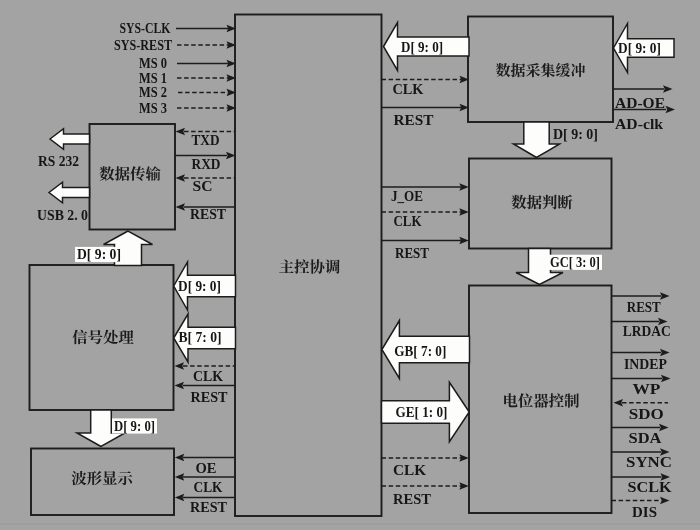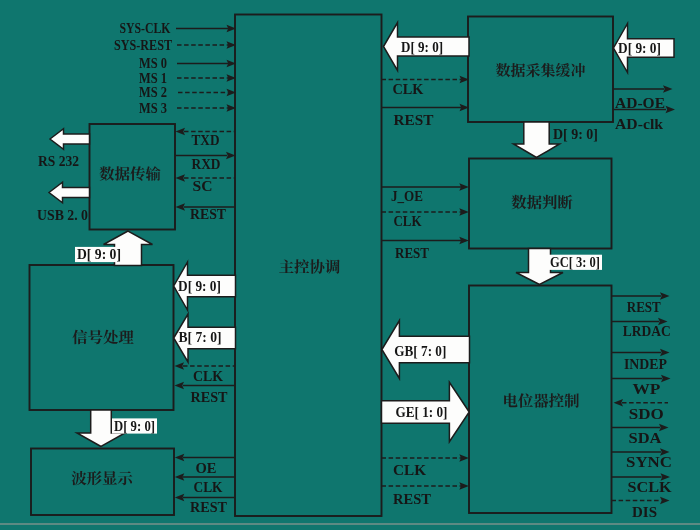--- a/index.html
+++ b/index.html
@@ -1,14 +1,14 @@
 <!DOCTYPE html>
 <html><head><meta charset="utf-8"><style>
 html,body{margin:0;padding:0;}
-#page{width:700px;height:530px;background:#0f766e;position:relative;overflow:hidden;}
+#page{width:700px;height:530px;background:#a3a3a3;position:relative;overflow:hidden;}
 text{font-family:"Liberation Serif",serif;font-weight:bold;fill:#161616;}
 </style></head><body>
 
 <div id="page">
 <svg width="700" height="530" viewBox="0 0 700 530">
 <defs>
         <path id="g4e3b" d="M333 843 326 836C388 789 457 711 485 639C615 571 685 823 333 843ZM31 -13 40 -41H940C955 -41 966 -36 969 -26C919 17 839 77 839 77L767 -13H561V289H860C875 289 886 294 888 305C842 345 765 403 765 403L697 317H561V573H899C913 573 925 578 928 589C880 631 800 690 800 690L731 602H98L106 573H433V317H141L149 289H433V-13Z"></path>
 <path id="g4f20" d="M819 749 761 671H642L673 795C699 793 710 805 714 816L561 851C554 808 540 743 522 671H329L337 642H515C501 587 486 530 470 476H272L280 448H462C448 400 434 356 422 321C407 313 394 305 384 297L496 227L540 279H739C720 229 691 164 664 111C601 135 517 153 407 157L400 146C518 100 672 2 741 -85C834 -108 859 15 700 95C765 142 836 204 880 251C902 253 913 255 922 264L807 374L737 308H542L582 448H953C968 448 979 453 982 464C939 503 868 560 868 560L805 476H590L635 642H900C914 642 925 647 927 658C887 695 819 749 819 749ZM288 549 241 566C279 630 312 700 341 778C365 778 376 786 381 798L211 848C174 655 96 454 20 327L31 319C69 349 105 384 138 422V-90H160C207 -90 255 -65 257 -55V530C276 534 284 540 288 549Z"></path>
 <path id="g4f4d" d="M507 847 499 842C536 790 573 714 578 646C689 554 802 778 507 847ZM391 522 379 516C443 381 456 198 456 88C534 -42 710 214 391 522ZM837 693 771 608H310L318 579H928C942 579 953 584 956 595C912 635 837 693 837 693ZM298 552 248 570C287 632 321 702 351 778C374 777 387 786 391 798L223 850C181 654 96 454 12 329L24 321C68 354 110 393 149 437V-89H171C217 -89 265 -64 267 -54V533C286 537 295 543 298 552ZM852 93 783 2H653C739 153 814 345 855 475C879 476 890 485 893 499L726 539C709 384 673 163 635 2H285L293 -26H947C962 -26 972 -21 975 -10C929 32 852 93 852 93Z"></path>
 <path id="g4fe1" d="M531 856 523 850C561 811 599 747 606 688C716 611 815 828 531 856ZM814 456 758 379H382L390 350H890C904 350 914 355 917 366C879 403 814 456 814 456ZM816 599 759 522H376L384 494H891C905 494 916 499 918 510C880 546 816 599 816 599ZM870 746 808 662H313L321 633H955C968 633 979 638 982 649C941 688 870 745 870 746ZM295 556 248 573C283 637 314 707 341 783C365 783 377 792 381 804L215 852C177 654 98 448 21 317L33 309C74 343 112 382 148 425V-89H170C215 -89 262 -64 264 -55V536C283 540 292 546 295 556ZM506 -52V-4H768V-76H788C828 -76 885 -52 886 -44V201C906 205 920 214 926 222L813 308L758 249H512L390 297V-89H407C455 -89 506 -63 506 -52ZM768 220V25H506V220Z"></path>

